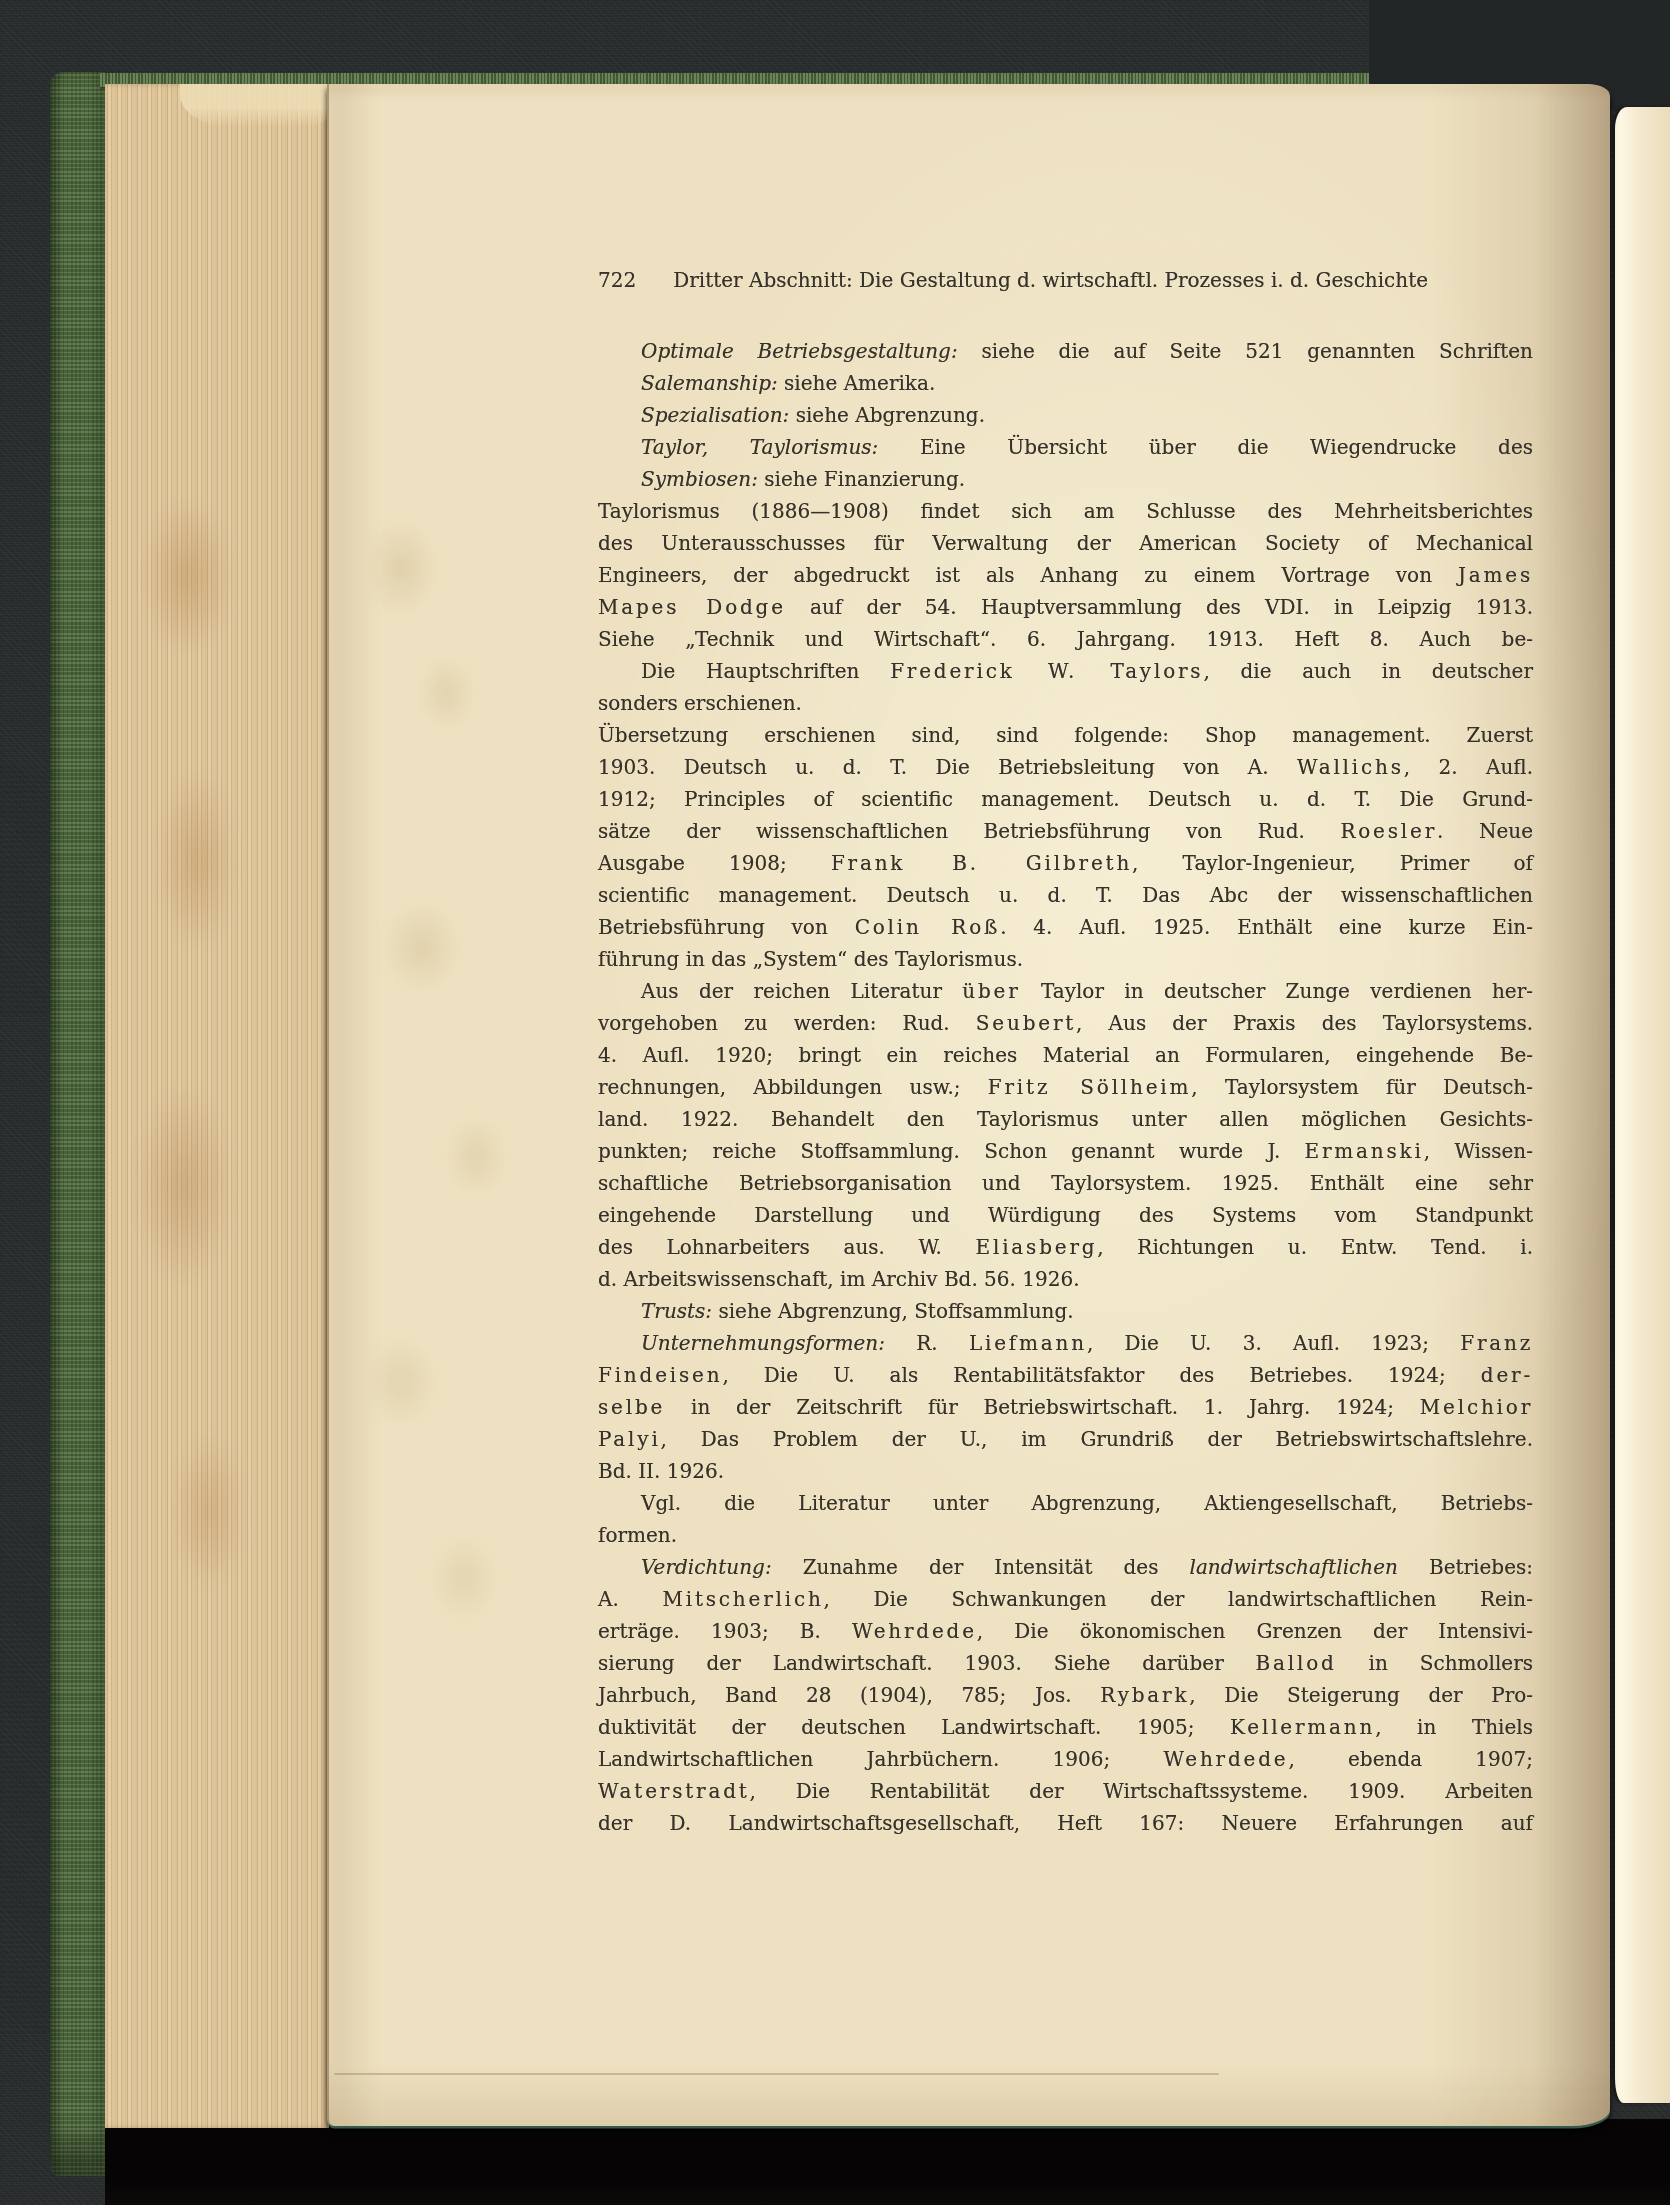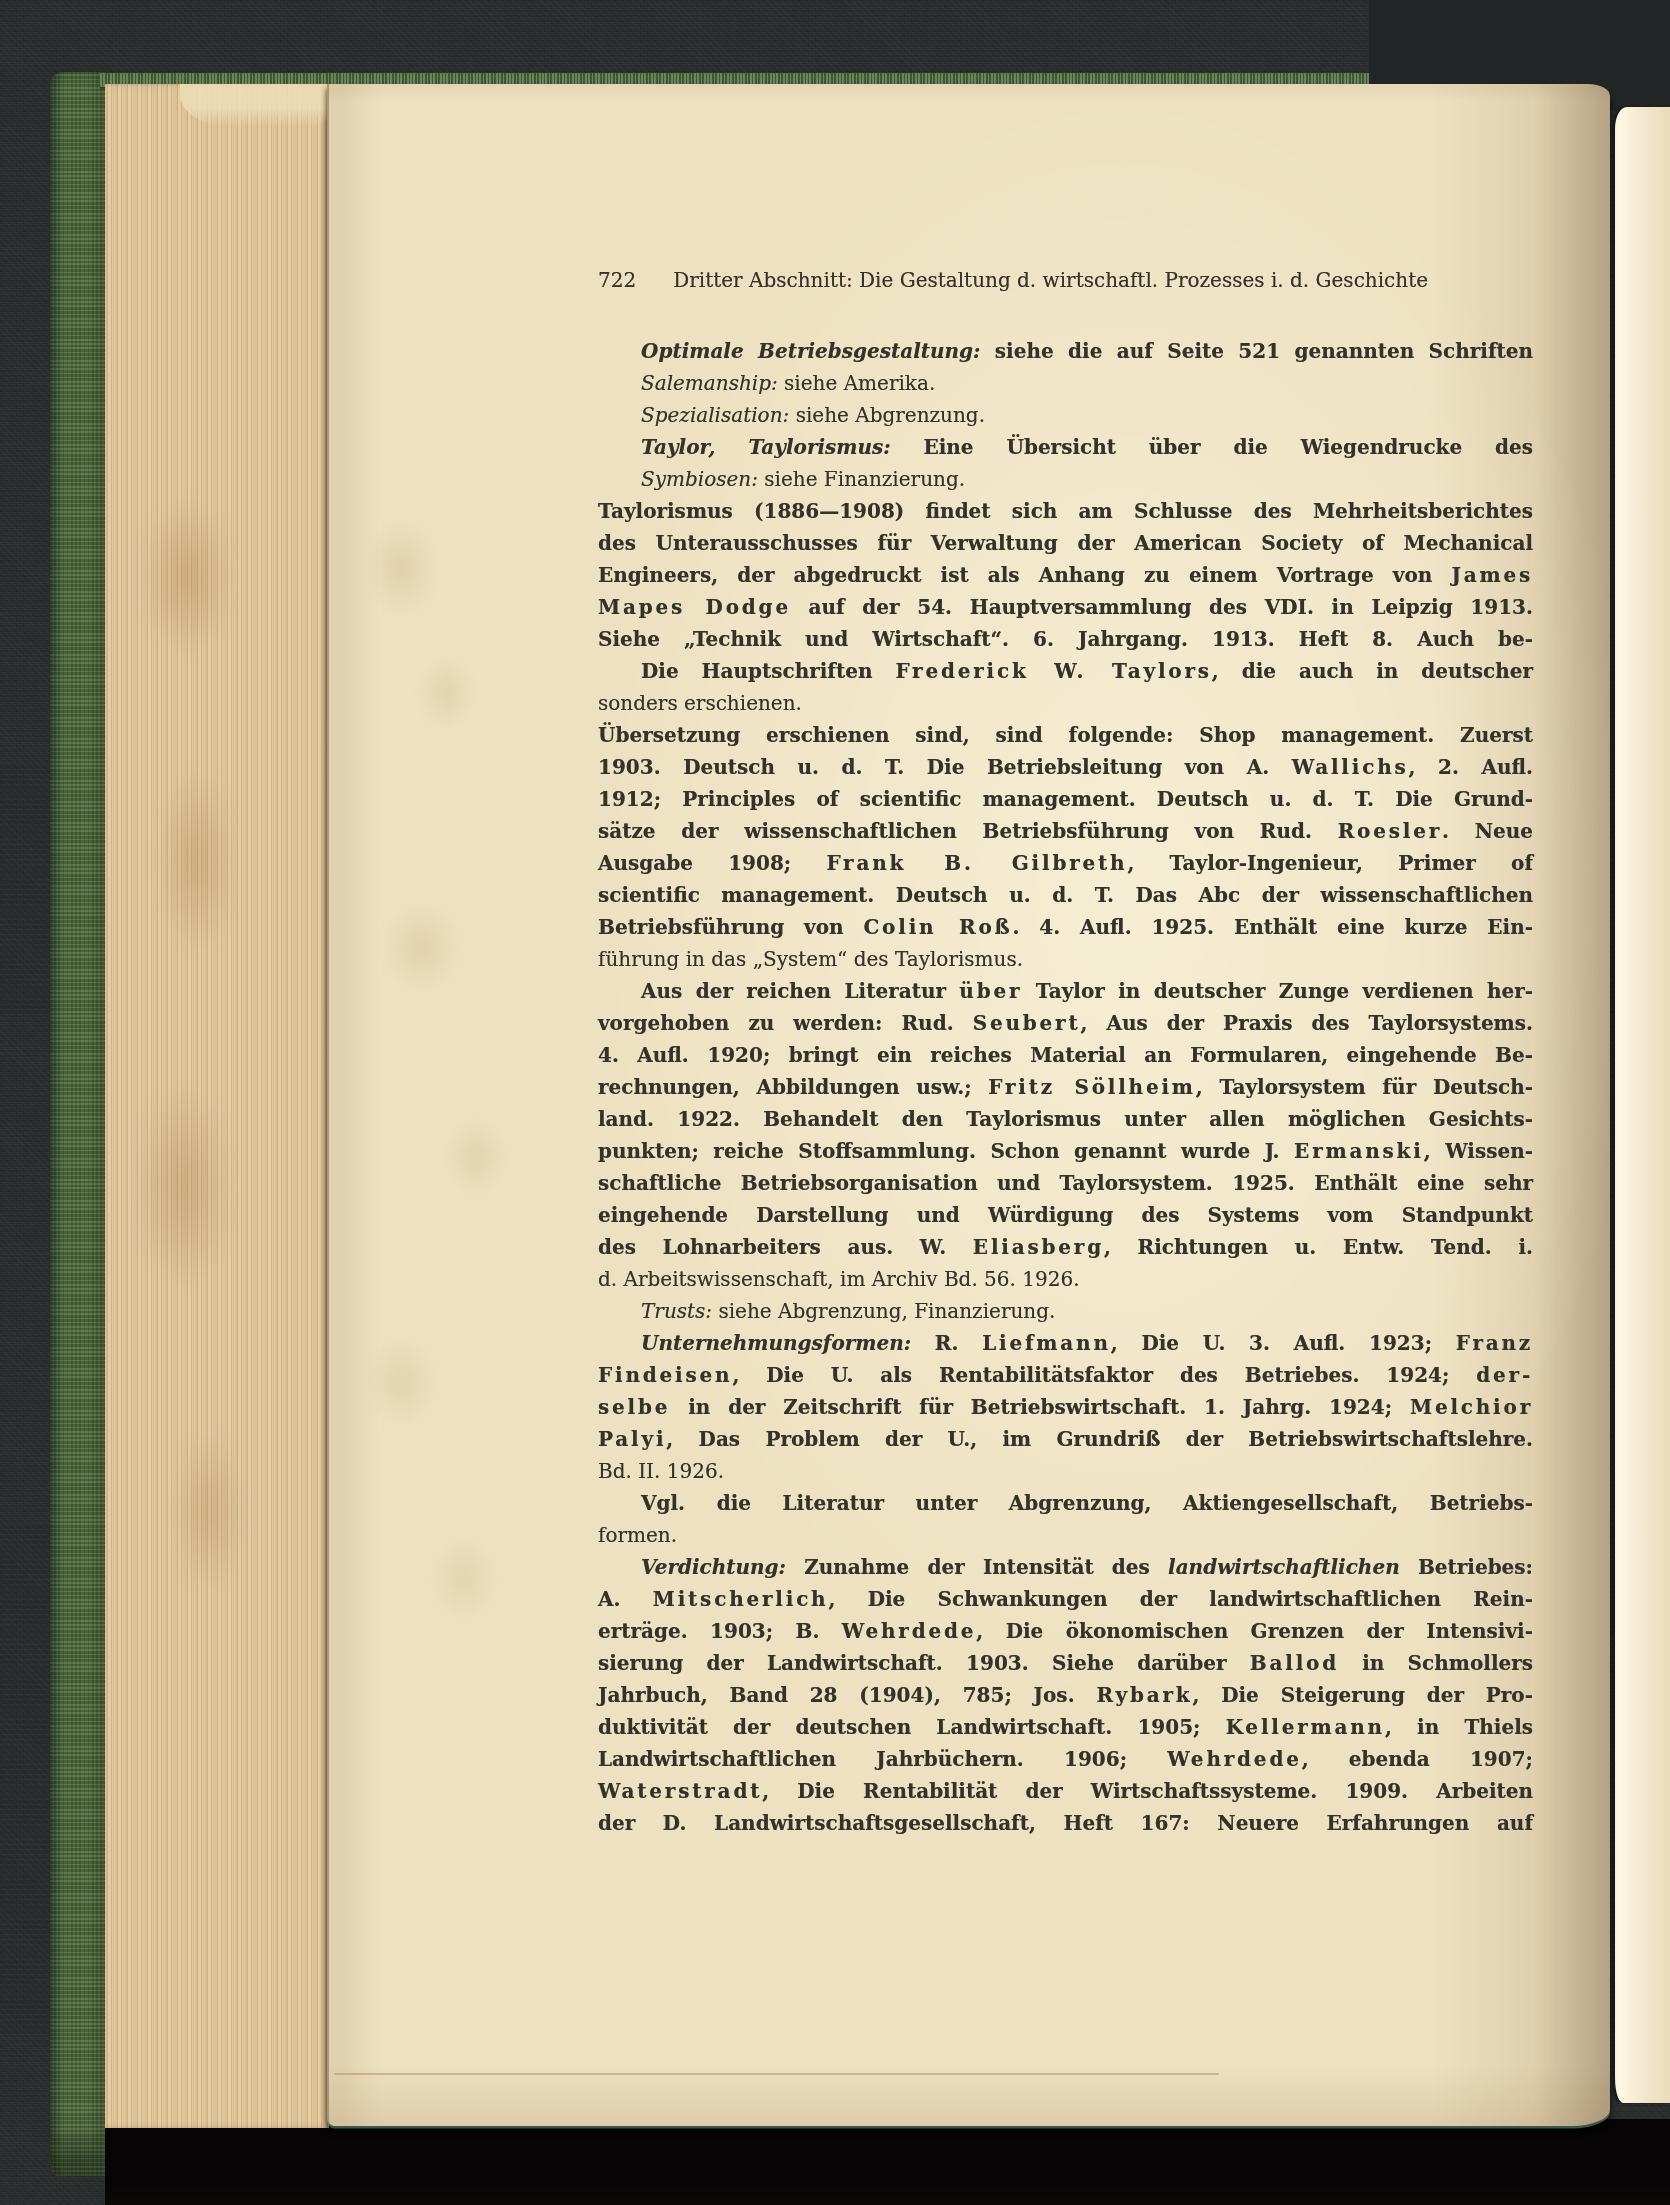--- a/index.html
+++ b/index.html
@@ -101,21 +101,21 @@
     text-shadow:0 0 0.4px rgba(55,45,35,.55);
     margin-top:32px;
   }
   .header-line{
     display:flex;gap:37px;line-height:33px;height:33px;white-space:nowrap;
     margin-bottom:38px;
   }
   .lines{display:block;}
   .line{line-height:32px;height:32px;overflow:visible;}
   .line.ind{padding-left:43px;}
-  .line.just{text-align:justify;text-align-last:justify;font-weight:bold;}
+  .line.just{text-align:justify;text-align-last:justify;}
   .seg-i{font-style:italic;}
   .seg-sp{letter-spacing:.14em;}
   .seg-r{}
 </style>
 </head>
 <body>
 
 <div class="shadow-bottom"></div>
 <div class="cover-strip-left"></div>
 <div class="cover-strip-top"></div>
@@ -167,21 +167,21 @@
       <div class="line ind just"><span class="seg-r">Aus der reichen Literatur </span><span class="seg-sp">über</span><span class="seg-r"> Taylor in deutscher Zunge verdienen her-</span></div>
       <div class="line just"><span class="seg-r">vorgehoben zu werden: Rud. </span><span class="seg-sp">Seubert</span><span class="seg-r">, Aus der Praxis des Taylorsystems.</span></div>
       <div class="line just"><span class="seg-r">4. Aufl. 1920; bringt ein reiches Material an Formularen, eingehende Be-</span></div>
       <div class="line just"><span class="seg-r">rechnungen, Abbildungen usw.; </span><span class="seg-sp">Fritz Söllheim</span><span class="seg-r">, Taylorsystem für Deutsch-</span></div>
       <div class="line just"><span class="seg-r">land. 1922. Behandelt den Taylorismus unter allen möglichen Gesichts-</span></div>
       <div class="line just"><span class="seg-r">punkten; reiche Stoffsammlung. Schon genannt wurde J. </span><span class="seg-sp">Ermanski</span><span class="seg-r">, Wissen-</span></div>
       <div class="line just"><span class="seg-r">schaftliche Betriebsorganisation und Taylorsystem. 1925. Enthält eine sehr</span></div>
       <div class="line just"><span class="seg-r">eingehende Darstellung und Würdigung des Systems vom Standpunkt</span></div>
       <div class="line just"><span class="seg-r">des Lohnarbeiters aus. W. </span><span class="seg-sp">Eliasberg</span><span class="seg-r">, Richtungen u. Entw. Tend. i.</span></div>
       <div class="line"><span class="seg-r">d. Arbeitswissenschaft, im Archiv Bd. 56. 1926.</span></div>
-      <div class="line ind"><span class="seg-i">Trusts:</span><span class="seg-r"> siehe Abgrenzung, Finanzierung.</span></div>
+      <div class="line ind"><span class="seg-i">Trusts:</span><span class="seg-r"> siehe Abgrenzung, Stoffsammlung.</span></div>
       <div class="line ind just"><span class="seg-i">Unternehmungsformen:</span><span class="seg-r"> R. </span><span class="seg-sp">Liefmann</span><span class="seg-r">, Die U. 3. Aufl. 1923; </span><span class="seg-sp">Franz</span></div>
       <div class="line just"><span class="seg-sp">Findeisen</span><span class="seg-r">, Die U. als Rentabilitätsfaktor des Betriebes. 1924; </span><span class="seg-sp">der-</span></div>
       <div class="line just"><span class="seg-sp">selbe</span><span class="seg-r"> in der Zeitschrift für Betriebswirtschaft. 1. Jahrg. 1924; </span><span class="seg-sp">Melchior</span></div>
       <div class="line just"><span class="seg-sp">Palyi</span><span class="seg-r">, Das Problem der U., im Grundriß der Betriebswirtschaftslehre.</span></div>
       <div class="line"><span class="seg-r">Bd. II. 1926.</span></div>
       <div class="line ind just"><span class="seg-r">Vgl. die Literatur unter Abgrenzung, Aktiengesellschaft, Betriebs-</span></div>
       <div class="line"><span class="seg-r">formen.</span></div>
       <div class="line ind just"><span class="seg-i">Verdichtung:</span><span class="seg-r"> Zunahme der Intensität des </span><span class="seg-i">landwirtschaftlichen</span><span class="seg-r"> Betriebes:</span></div>
       <div class="line just"><span class="seg-r">A. </span><span class="seg-sp">Mitscherlich</span><span class="seg-r">, Die Schwankungen der landwirtschaftlichen Rein-</span></div>
       <div class="line just"><span class="seg-r">erträge. 1903; B. </span><span class="seg-sp">Wehrdede</span><span class="seg-r">, Die ökonomischen Grenzen der Intensivi-</span></div>

